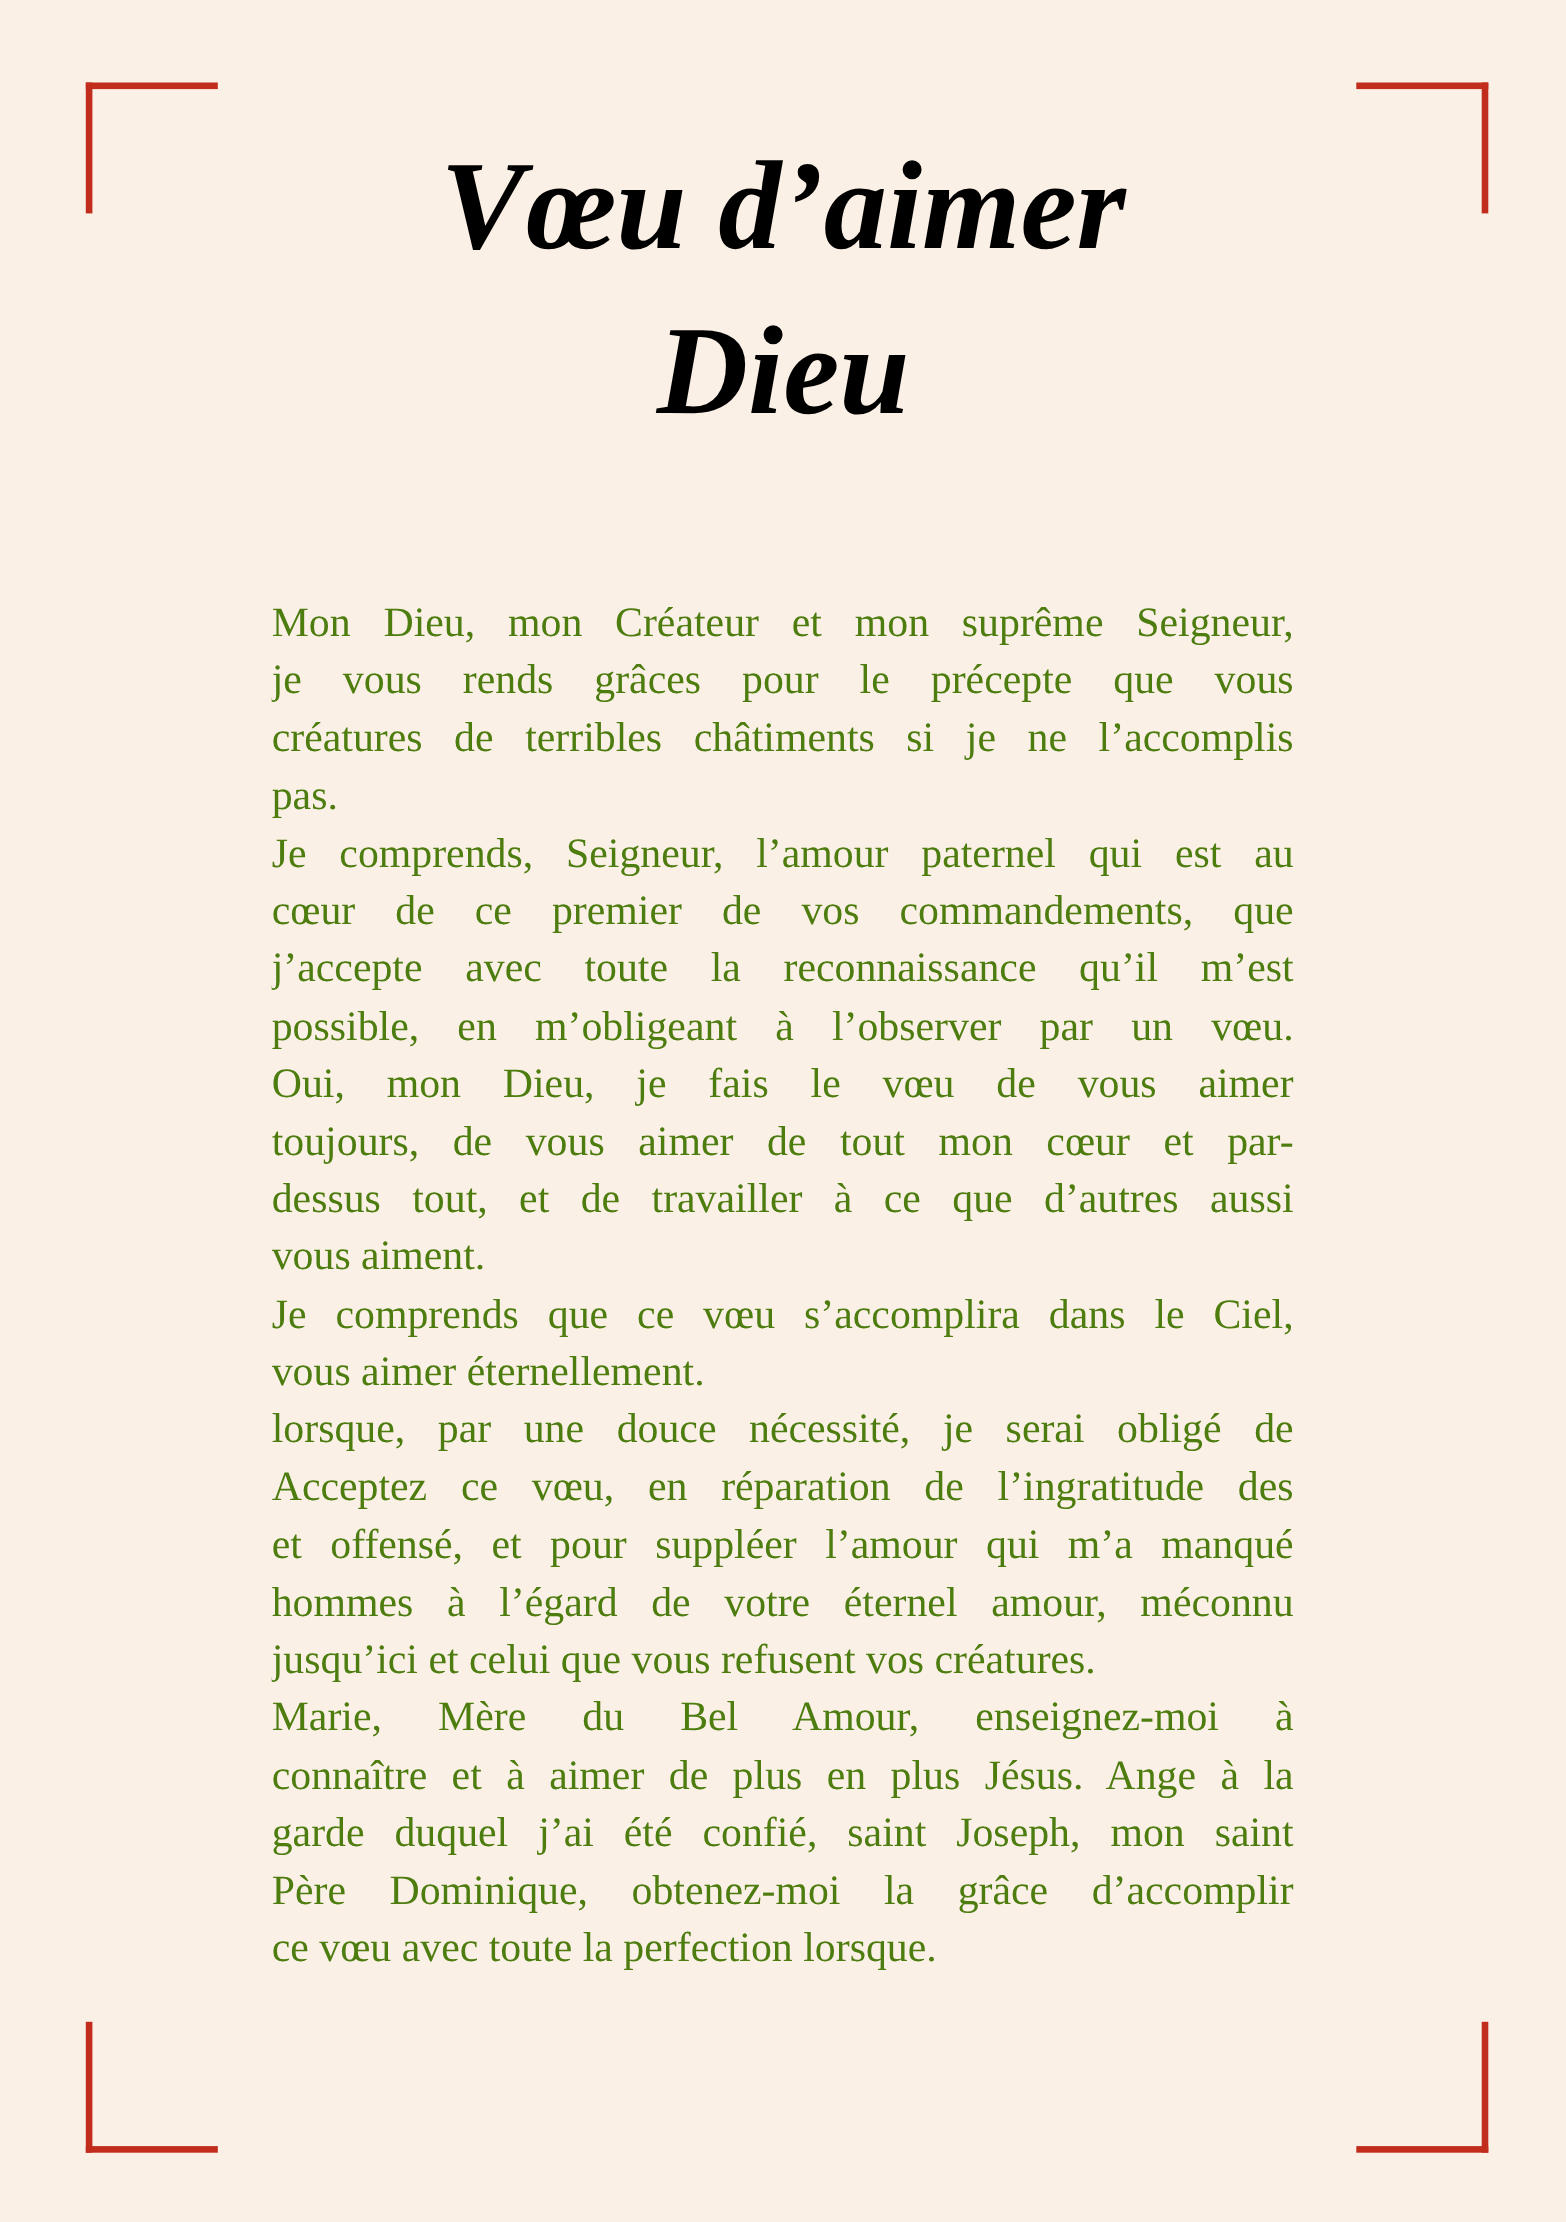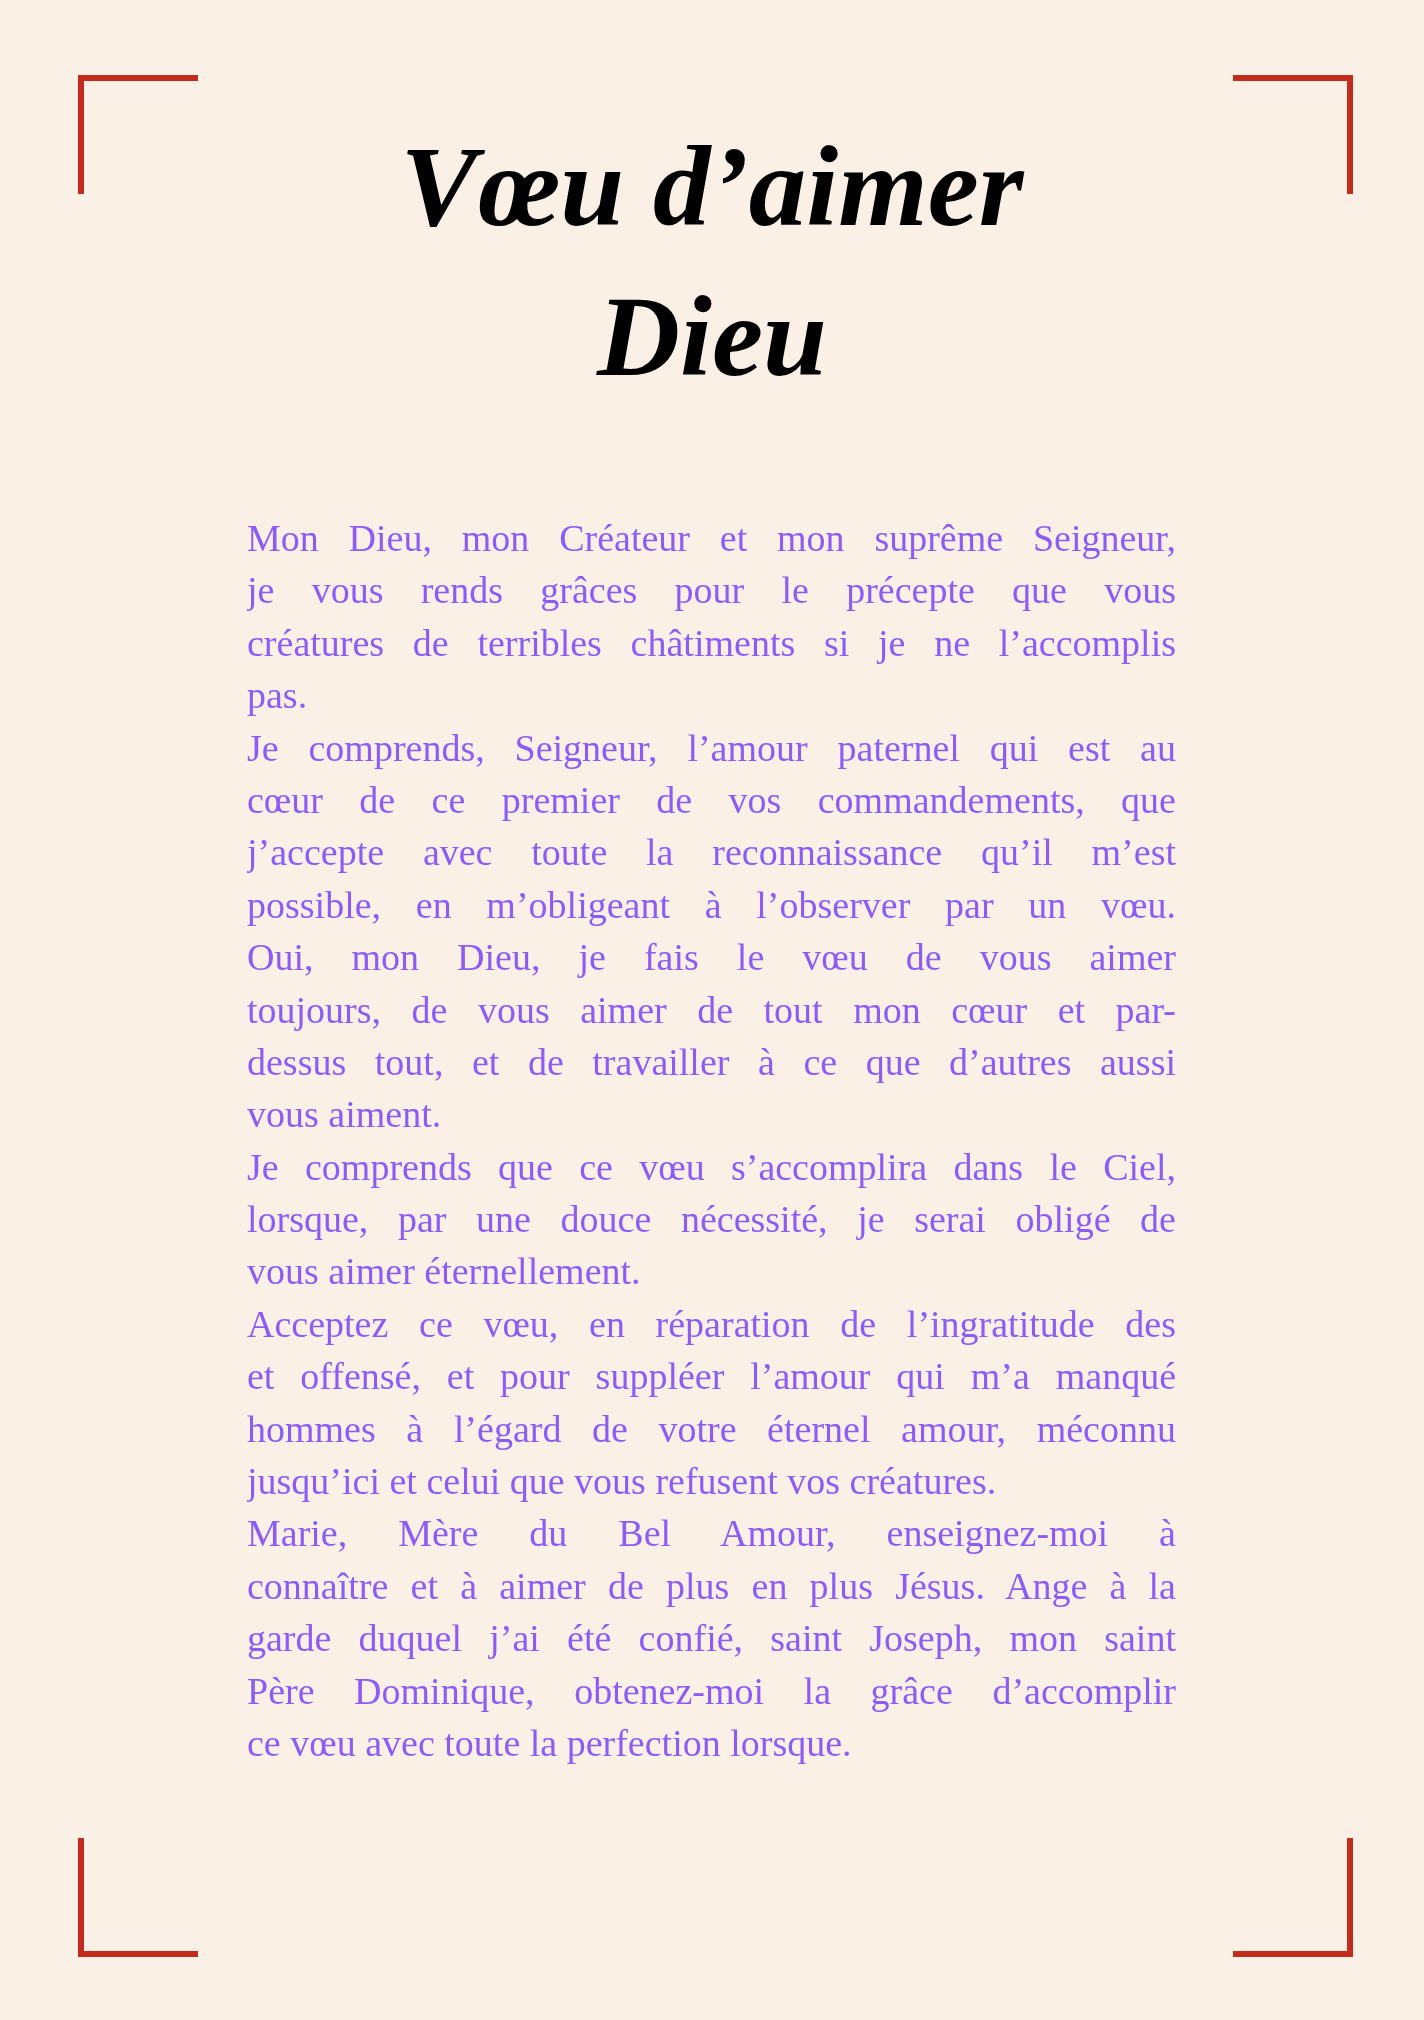--- a/index.html
+++ b/index.html
@@ -38,23 +38,23 @@
     font-style: italic;
     font-weight: 700;
     font-size: 115px;
     line-height: 150px;
   }
 
   
   .prayer {
     position: absolute;
     left: 247px;
-    top: 512px;
+    top: 540px;
     width: 929px;
-    color: #8b5cf6;
+    color: #4d7c0f;
     font-size: 38px;
   }
   .line {
     height: 52.4px;
     line-height: 52.4px;
     text-align: justify;
     text-align-last: justify;
     white-space: normal;
     overflow: hidden;
   }
@@ -85,22 +85,22 @@
   <div class="line">Je comprends, Seigneur, l’amour paternel qui est au</div>
   <div class="line">cœur de ce premier de vos commandements, que</div>
   <div class="line">j’accepte avec toute la reconnaissance qu’il m’est</div>
   <div class="line">possible, en m’obligeant à l’observer par un vœu.</div>
   <div class="line">Oui, mon Dieu, je fais le vœu de vous aimer</div>
   <div class="line">toujours, de vous aimer de tout mon cœur et par-</div>
   <div class="line">dessus tout, et de travailler à ce que d’autres aussi</div>
   <div class="line para-end">vous aiment.</div>
 
   <div class="line">Je comprends que ce vœu s’accomplira dans le Ciel,</div>
+  <div class="line para-end">vous aimer éternellement.</div>
   <div class="line">lorsque, par une douce nécessité, je serai obligé de</div>
-  <div class="line para-end">vous aimer éternellement.</div>
 
   <div class="line">Acceptez ce vœu, en réparation de l’ingratitude des</div>
   <div class="line">et offensé, et pour suppléer l’amour qui m’a manqué</div>
   <div class="line">hommes à l’égard de votre éternel amour, méconnu</div>
   <div class="line para-end">jusqu’ici et celui que vous refusent vos créatures.</div>
 
   <div class="line">Marie, Mère du Bel Amour, enseignez-moi à</div>
   <div class="line">connaître et à aimer de plus en plus Jésus. Ange à la</div>
   <div class="line">garde duquel j’ai été confié, saint Joseph, mon saint</div>
   <div class="line">Père Dominique, obtenez-moi la grâce d’accomplir</div>

